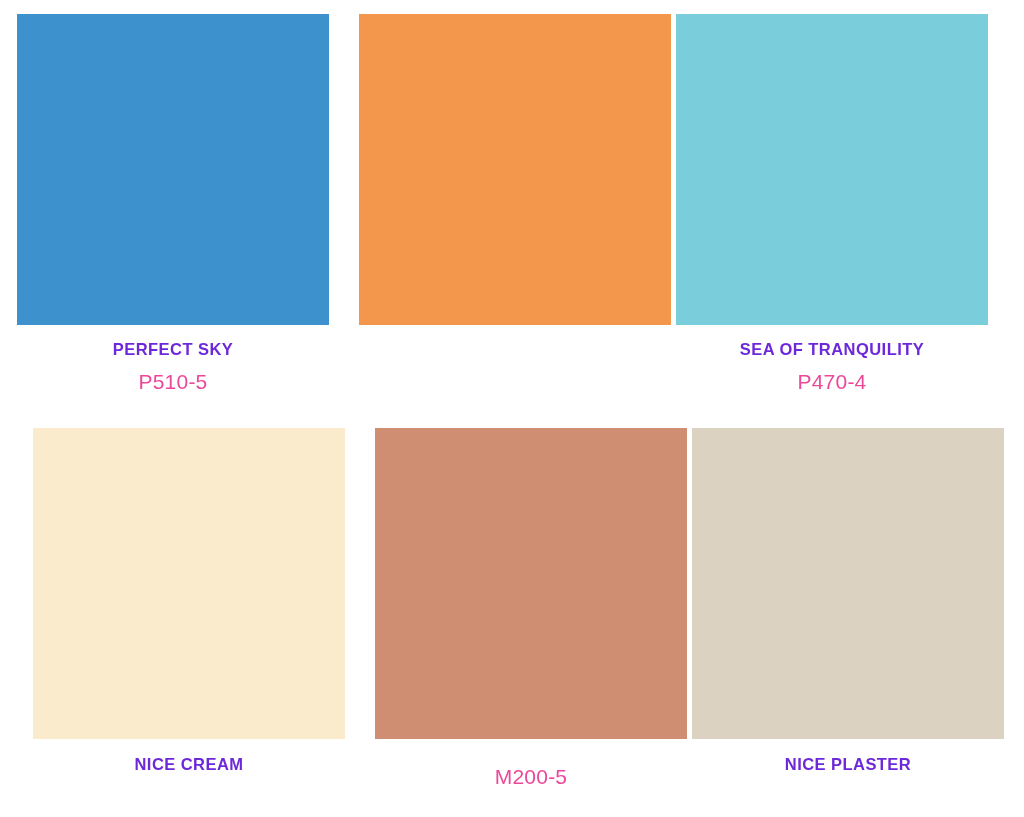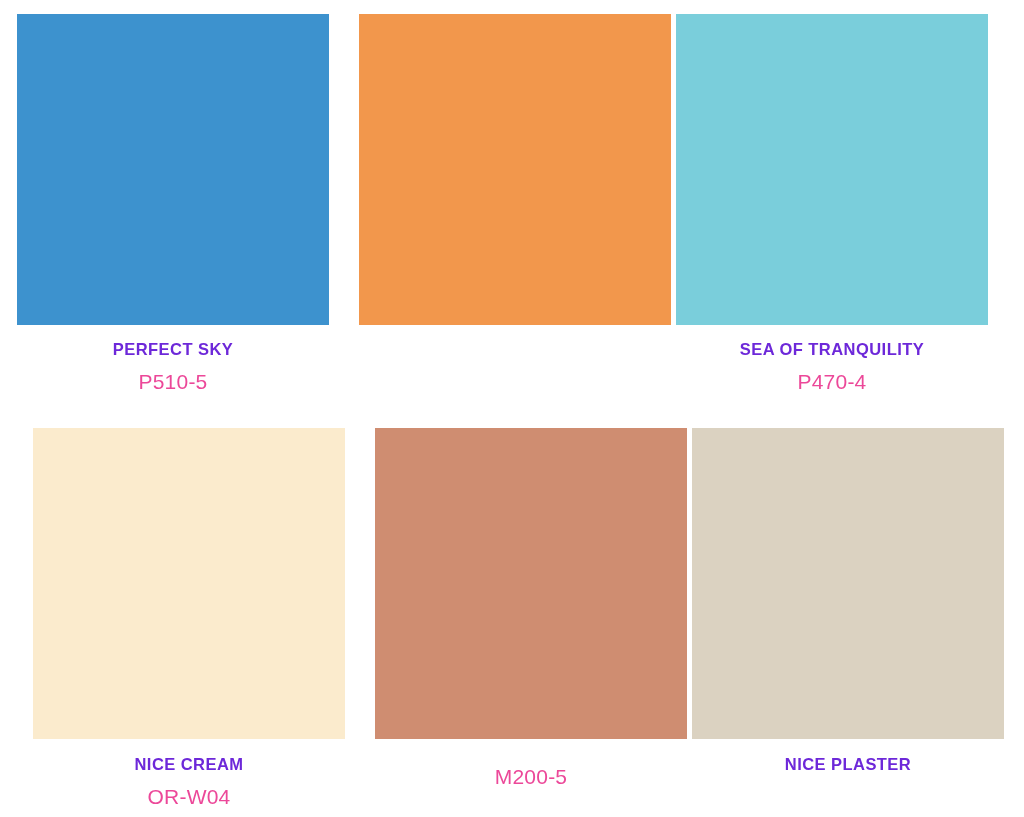--- a/index.html
+++ b/index.html
@@ -96,21 +96,20 @@
     <div class="swatch-caption">
       <span class="swatch-name">SEA OF TRANQUILITY</span>
       <span class="swatch-code">P470-4</span>
     </div>
   </div>
 
   <div class="swatch-cell col-0 row-1">
     <div class="swatch-chip" style="background-color: rgb(251, 235, 205);"></div>
     <div class="swatch-caption">
       <span class="swatch-name">NICE CREAM</span>
-      <span class="swatch-code">OR-W04</span>
     </div>
   </div>
 
   <div class="swatch-cell col-1 row-1">
     <div class="swatch-chip" style="background-color: rgb(207, 141, 113);"></div>
     <div class="swatch-caption">
       <span class="swatch-code">M200-5</span>
     </div>
   </div>
 

